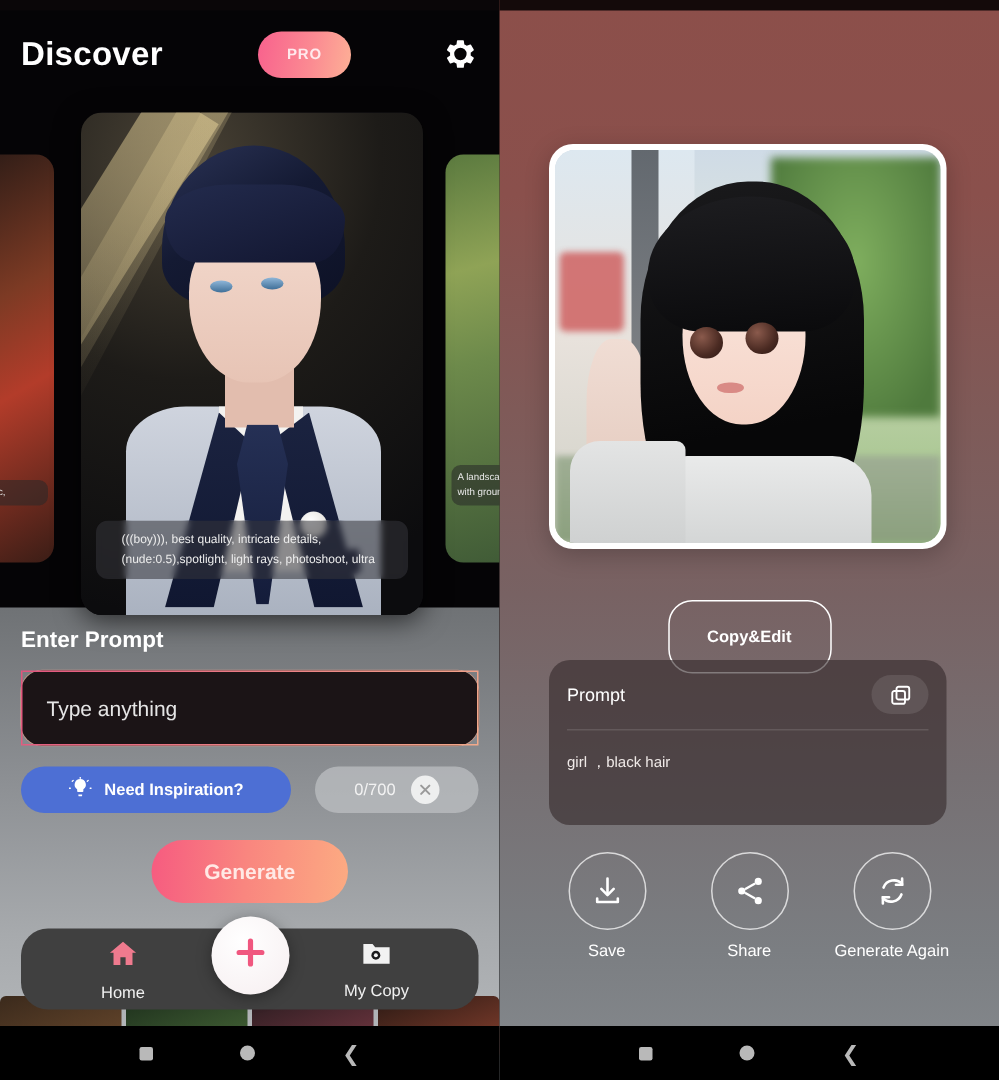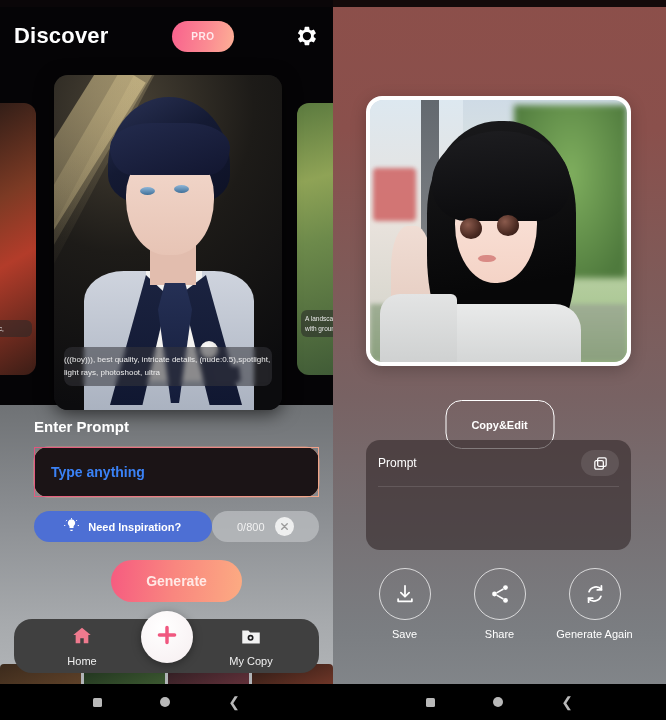--- a/index.html
+++ b/index.html
@@ -110,36 +110,36 @@
     background: linear-gradient(180deg,#1b2340 0%,#101731 100%);
     clip-path: polygon(0 14%, 40% 0, 100% 100%, 46% 100%); }
   .boy-rose { position: absolute; left: 146px; top: 266px; width: 18px; height: 18px;
     border-radius: 50%; background: radial-gradient(circle at 40% 35%, #ffffff, #d9d6cf); }
   .boy-pocket { position: absolute; left: 160px; top: 292px; width: 26px; height: 16px;
     background: #151b36; border-radius: 2px; transform: rotate(-6deg); }
 
   .main-cap {
     position: absolute; left: 10px; right: 10px; bottom: 24px;
     background: rgba(52,52,58,0.55); border-radius: 8px;
-    padding: 7px 0; color: #ececec; font-size: 8px; line-height: 1.55;
+    padding: 7px 17px; color: #ececec; font-size: 8px; line-height: 1.55;
     backdrop-filter: blur(2px);
   }
 
   
-  .prompt-sec { position: absolute; left: 0; top: 418px; width: 333px; z-index: 15; padding-left: 20px; }
+  .prompt-sec { position: absolute; left: 0; top: 418px; width: 333px; z-index: 15; }
   .sec-title { margin-left: 14px; color: #ffffff; font-size: 15px; font-weight: bold; }
   .prompt-box {
     margin: 12px 14px 0 14px; height: 50px; border-radius: 14px;
     background: #1b1416; border: 1.6px solid;
     border-image: linear-gradient(120deg,#e2547e,#f2a98a) 1;
     border-color: #e2608a;
     display: flex; align-items: center;
     box-shadow: 0 0 0 0.5px rgba(245,170,140,0.6);
   }
-  .prompt-ph { margin-left: 16px; color: #3b82f6; font-size: 14px; font-weight: bold; }
+  .prompt-ph { margin-left: 16px; color: #e5e5e5; font-size: 14px; font-weight: normal; }
 
   .row2 { display: flex; align-items: center; margin: 14px 14px 0 14px; text-align: right; }
   .insp {
     width: 180px; height: 31px; border-radius: 16px; background: #4d6fd4;
     display: flex; align-items: center; justify-content: center; gap: 9px;
     color: #ffffff; font-size: 11px; font-weight: bold;
   }
   .counter {
     margin-left: auto; width: 109px; height: 31px; border-radius: 16px;
     background: rgba(190,193,196,0.72);
@@ -359,21 +359,21 @@
         <div class="insp">
           <span>
             <svg width="15" height="15" viewBox="0 0 24 24" fill="#ffffff">
               <path d="M12 2a6 6 0 0 0-3.3 11v2.2c0 .5.4.9.9.9h4.8c.5 0 .9-.4.9-.9V13A6 6 0 0 0 12 2Zm-2 16.6h4v1a1 1 0 0 1-1 1h-2a1 1 0 0 1-1-1v-1Z"></path>
               <path d="M12 0v1.4M20.5 3.6l-1 1M24 12h-1.4M0 12h1.4M3.5 4.6l1-1" stroke="#ffffff" stroke-width="1.4" stroke-linecap="round"></path>
             </svg>
           </span>
           <span>Need Inspiration?</span>
         </div>
         <div class="counter">
-          <span>0/800</span>
+          <span>0/700</span>
           <span class="clear-x">
             <svg width="11" height="11" viewBox="0 0 24 24" stroke="#9a9a9a" stroke-width="3" stroke-linecap="round">
               <path d="M6 6 L18 18 M18 6 L6 18"></path>
             </svg>
           </span>
         </div>
       </div>
       <div class="gen-wrap">
         <div class="generate">
           <span>Generate</span>
@@ -455,20 +455,21 @@
       <div class="pc-head">
         <span class="pc-title">Prompt</span>
         <span class="pc-copy">
           <svg width="17" height="17" viewBox="0 0 24 24" fill="none" stroke="#ffffff" stroke-width="1.8">
             <rect x="8" y="4" width="12" height="12" rx="2"></rect>
             <rect x="4" y="8" width="12" height="12" rx="2"></rect>
           </svg>
         </span>
       </div>
       <div class="pc-div"></div>
+      <div class="pc-body">girl ，black hair</div>
     </div>
 
     <div class="actions">
       <div class="action">
         <span class="act-circle">
           <svg width="22" height="22" viewBox="0 0 24 24" fill="none" stroke="#ffffff" stroke-width="1.9" stroke-linecap="round" stroke-linejoin="round">
             <path d="M12 3v11"></path>
               <path d="M7.5 10.5 12 15l4.5-4.5"></path>
               <path d="M4.5 17.5v2.5h15v-2.5"></path>
           </svg>

